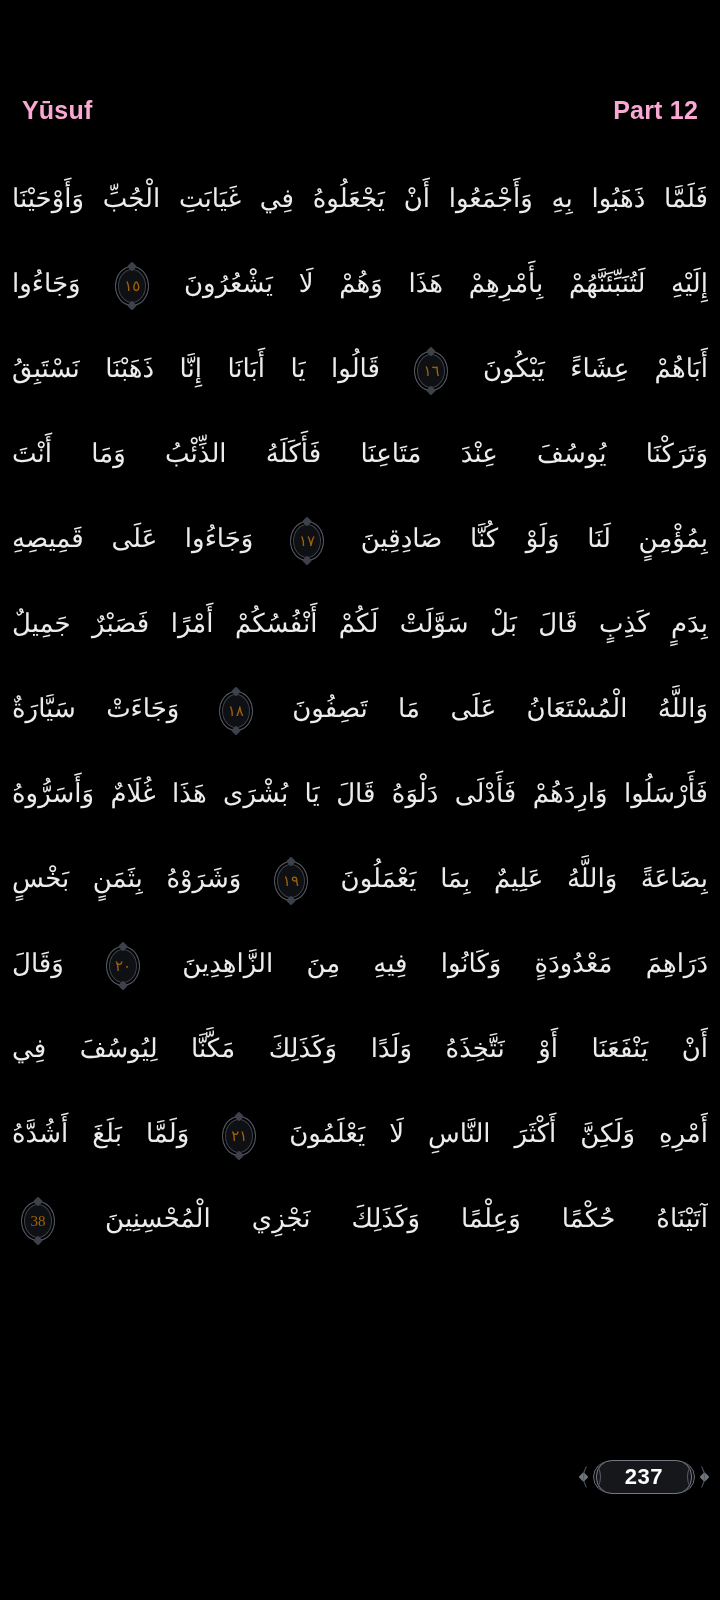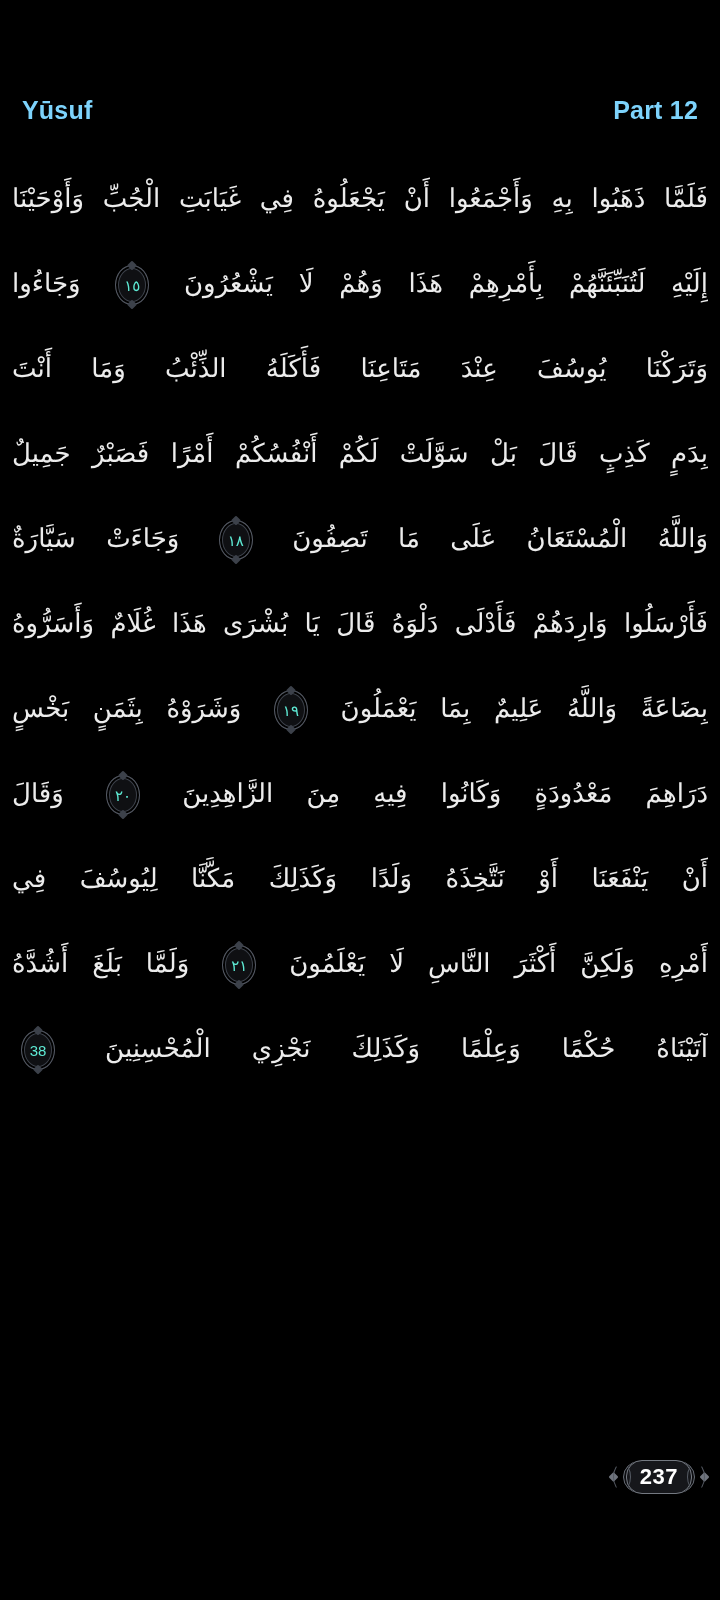--- a/index.html
+++ b/index.html
@@ -6,73 +6,73 @@
   body{
     width:720px;height:1600px;position:relative;overflow:hidden;
     background:#000000;
     font-family:"Liberation Sans",sans-serif;
   }
   
   .header{
     position:absolute;top:96px;left:0;right:0;
     display:flex;justify-content:space-between;align-items:center;
     padding:0 22px;
-    color:#7dd3fc;font-size:25px;font-weight:600;letter-spacing:.2px;
+    color:#f9a8d4;font-size:25px;font-weight:600;letter-spacing:.2px;
   }
   
   .mushaf{
     position:absolute;top:156px;left:0;right:0;
     padding:0 12px;
   }
   .line{
     direction:rtl;
     height:85px;line-height:85px;
     overflow:hidden;
     text-align:justify;
     text-align-last:justify;
     -moz-text-align-last:justify;
     text-justify:inter-word;
-    font-family:Liberation Sans, sans-serif;
+    font-family:Liberation Serif, serif;
     font-size:26px;
     color:#ececec;
     white-space:normal;
   }
   .ayah-text{display:inline;}
   
   .ayah-marker{
     position:relative;
     display:inline-flex;align-items:center;justify-content:center;
     width:32px;height:38px;
     margin:0 9px;
     vertical-align:middle;
     background:#0f1013;
     border:1px solid #565b65;
     border-radius:50%;
     box-shadow:inset 0 0 0 2px #000, inset 0 0 0 3px #3c414a;
-    font-size:15px;line-height:1;color:#5eead4;
+    font-size:15px;line-height:1;color:#a16207;
   }
   .ayah-marker::before,.ayah-marker::after{
     content:"";position:absolute;left:50%;
     width:7px;height:7px;background:#3c414a;border-radius:1px;
     transform:translateX(-50%) rotate(45deg);
   }
   .ayah-marker::before{top:-4px;}
   .ayah-marker::after{bottom:-4px;}
   
   .page-badge{
     position:absolute;top:1461px;right:13px;
     display:flex;align-items:center;
   }
   .badge-pill{
     border:1.5px solid #686d76;border-radius:20px;
     padding:2px;background:#0c0d10;
   }
   .badge-pill-inner{
     border:1.5px solid #747981;border-radius:16px;
-    padding:3px 13px 4px;
+    padding:3px 28px 4px;
     background:#16171b;
     font-family:"Liberation Sans",sans-serif;
     font-weight:700;font-size:22px;color:#ffffff;letter-spacing:.5px;
   }
   .badge-orn{position:relative;width:12px;height:30px;}
   .badge-orn::after{
     content:"";position:absolute;top:1px;bottom:1px;width:16px;
     border:1.5px solid #565b64;border-radius:50%;
     border-top-color:transparent;border-bottom-color:transparent;
   }
@@ -91,21 +91,23 @@
 
 <div class="header">
   <span>Yūsuf</span>
   <span>Part 12</span>
 </div>
 
 <div class="mushaf">
   <div>
       <div class="line"><span class="ayah-text">فَلَمَّا ذَهَبُوا بِهِ وَأَجْمَعُوا أَنْ يَجْعَلُوهُ فِي غَيَابَتِ الْجُبِّ وَأَوْحَيْنَا</span></div>
       <div class="line"><span class="ayah-text">إِلَيْهِ لَتُنَبِّئَنَّهُمْ بِأَمْرِهِمْ هَذَا وَهُمْ لَا يَشْعُرُونَ</span> <span class="ayah-marker">١٥</span> <span class="ayah-text">وَجَاءُوا</span></div>
+      <div class="line"><span class="ayah-text">أَبَاهُمْ عِشَاءً يَبْكُونَ</span> <span class="ayah-marker">١٦</span> <span class="ayah-text">قَالُوا يَا أَبَانَا إِنَّا ذَهَبْنَا نَسْتَبِقُ</span></div>
       <div class="line"><span class="ayah-text">وَتَرَكْنَا يُوسُفَ عِنْدَ مَتَاعِنَا فَأَكَلَهُ الذِّئْبُ وَمَا أَنْتَ</span></div>
+      <div class="line"><span class="ayah-text">بِمُؤْمِنٍ لَنَا وَلَوْ كُنَّا صَادِقِينَ</span> <span class="ayah-marker">١٧</span> <span class="ayah-text">وَجَاءُوا عَلَى قَمِيصِهِ</span></div>
       <div class="line"><span class="ayah-text">بِدَمٍ كَذِبٍ قَالَ بَلْ سَوَّلَتْ لَكُمْ أَنْفُسُكُمْ أَمْرًا فَصَبْرٌ جَمِيلٌ</span></div>
       <div class="line"><span class="ayah-text">وَاللَّهُ الْمُسْتَعَانُ عَلَى مَا تَصِفُونَ</span> <span class="ayah-marker">١٨</span> <span class="ayah-text">وَجَاءَتْ سَيَّارَةٌ</span></div>
       <div class="line"><span class="ayah-text">فَأَرْسَلُوا وَارِدَهُمْ فَأَدْلَى دَلْوَهُ قَالَ يَا بُشْرَى هَذَا غُلَامٌ وَأَسَرُّوهُ</span></div>
       <div class="line"><span class="ayah-text">بِضَاعَةً وَاللَّهُ عَلِيمٌ بِمَا يَعْمَلُونَ</span> <span class="ayah-marker">١٩</span> <span class="ayah-text">وَشَرَوْهُ بِثَمَنٍ بَخْسٍ</span></div>
       <div class="line"><span class="ayah-text">دَرَاهِمَ مَعْدُودَةٍ وَكَانُوا فِيهِ مِنَ الزَّاهِدِينَ</span> <span class="ayah-marker">٢٠</span> <span class="ayah-text">وَقَالَ</span></div>
       <div class="line"><span class="ayah-text">أَنْ يَنْفَعَنَا أَوْ نَتَّخِذَهُ وَلَدًا وَكَذَلِكَ مَكَّنَّا لِيُوسُفَ فِي</span></div>
       <div class="line"><span class="ayah-text">أَمْرِهِ وَلَكِنَّ أَكْثَرَ النَّاسِ لَا يَعْلَمُونَ</span> <span class="ayah-marker">٢١</span> <span class="ayah-text">وَلَمَّا بَلَغَ أَشُدَّهُ</span></div>
       <div class="line"><span class="ayah-text">آتَيْنَاهُ حُكْمًا وَعِلْمًا وَكَذَلِكَ نَجْزِي الْمُحْسِنِينَ</span> <span class="ayah-marker">38</span></div>
     </div>
 </div>

